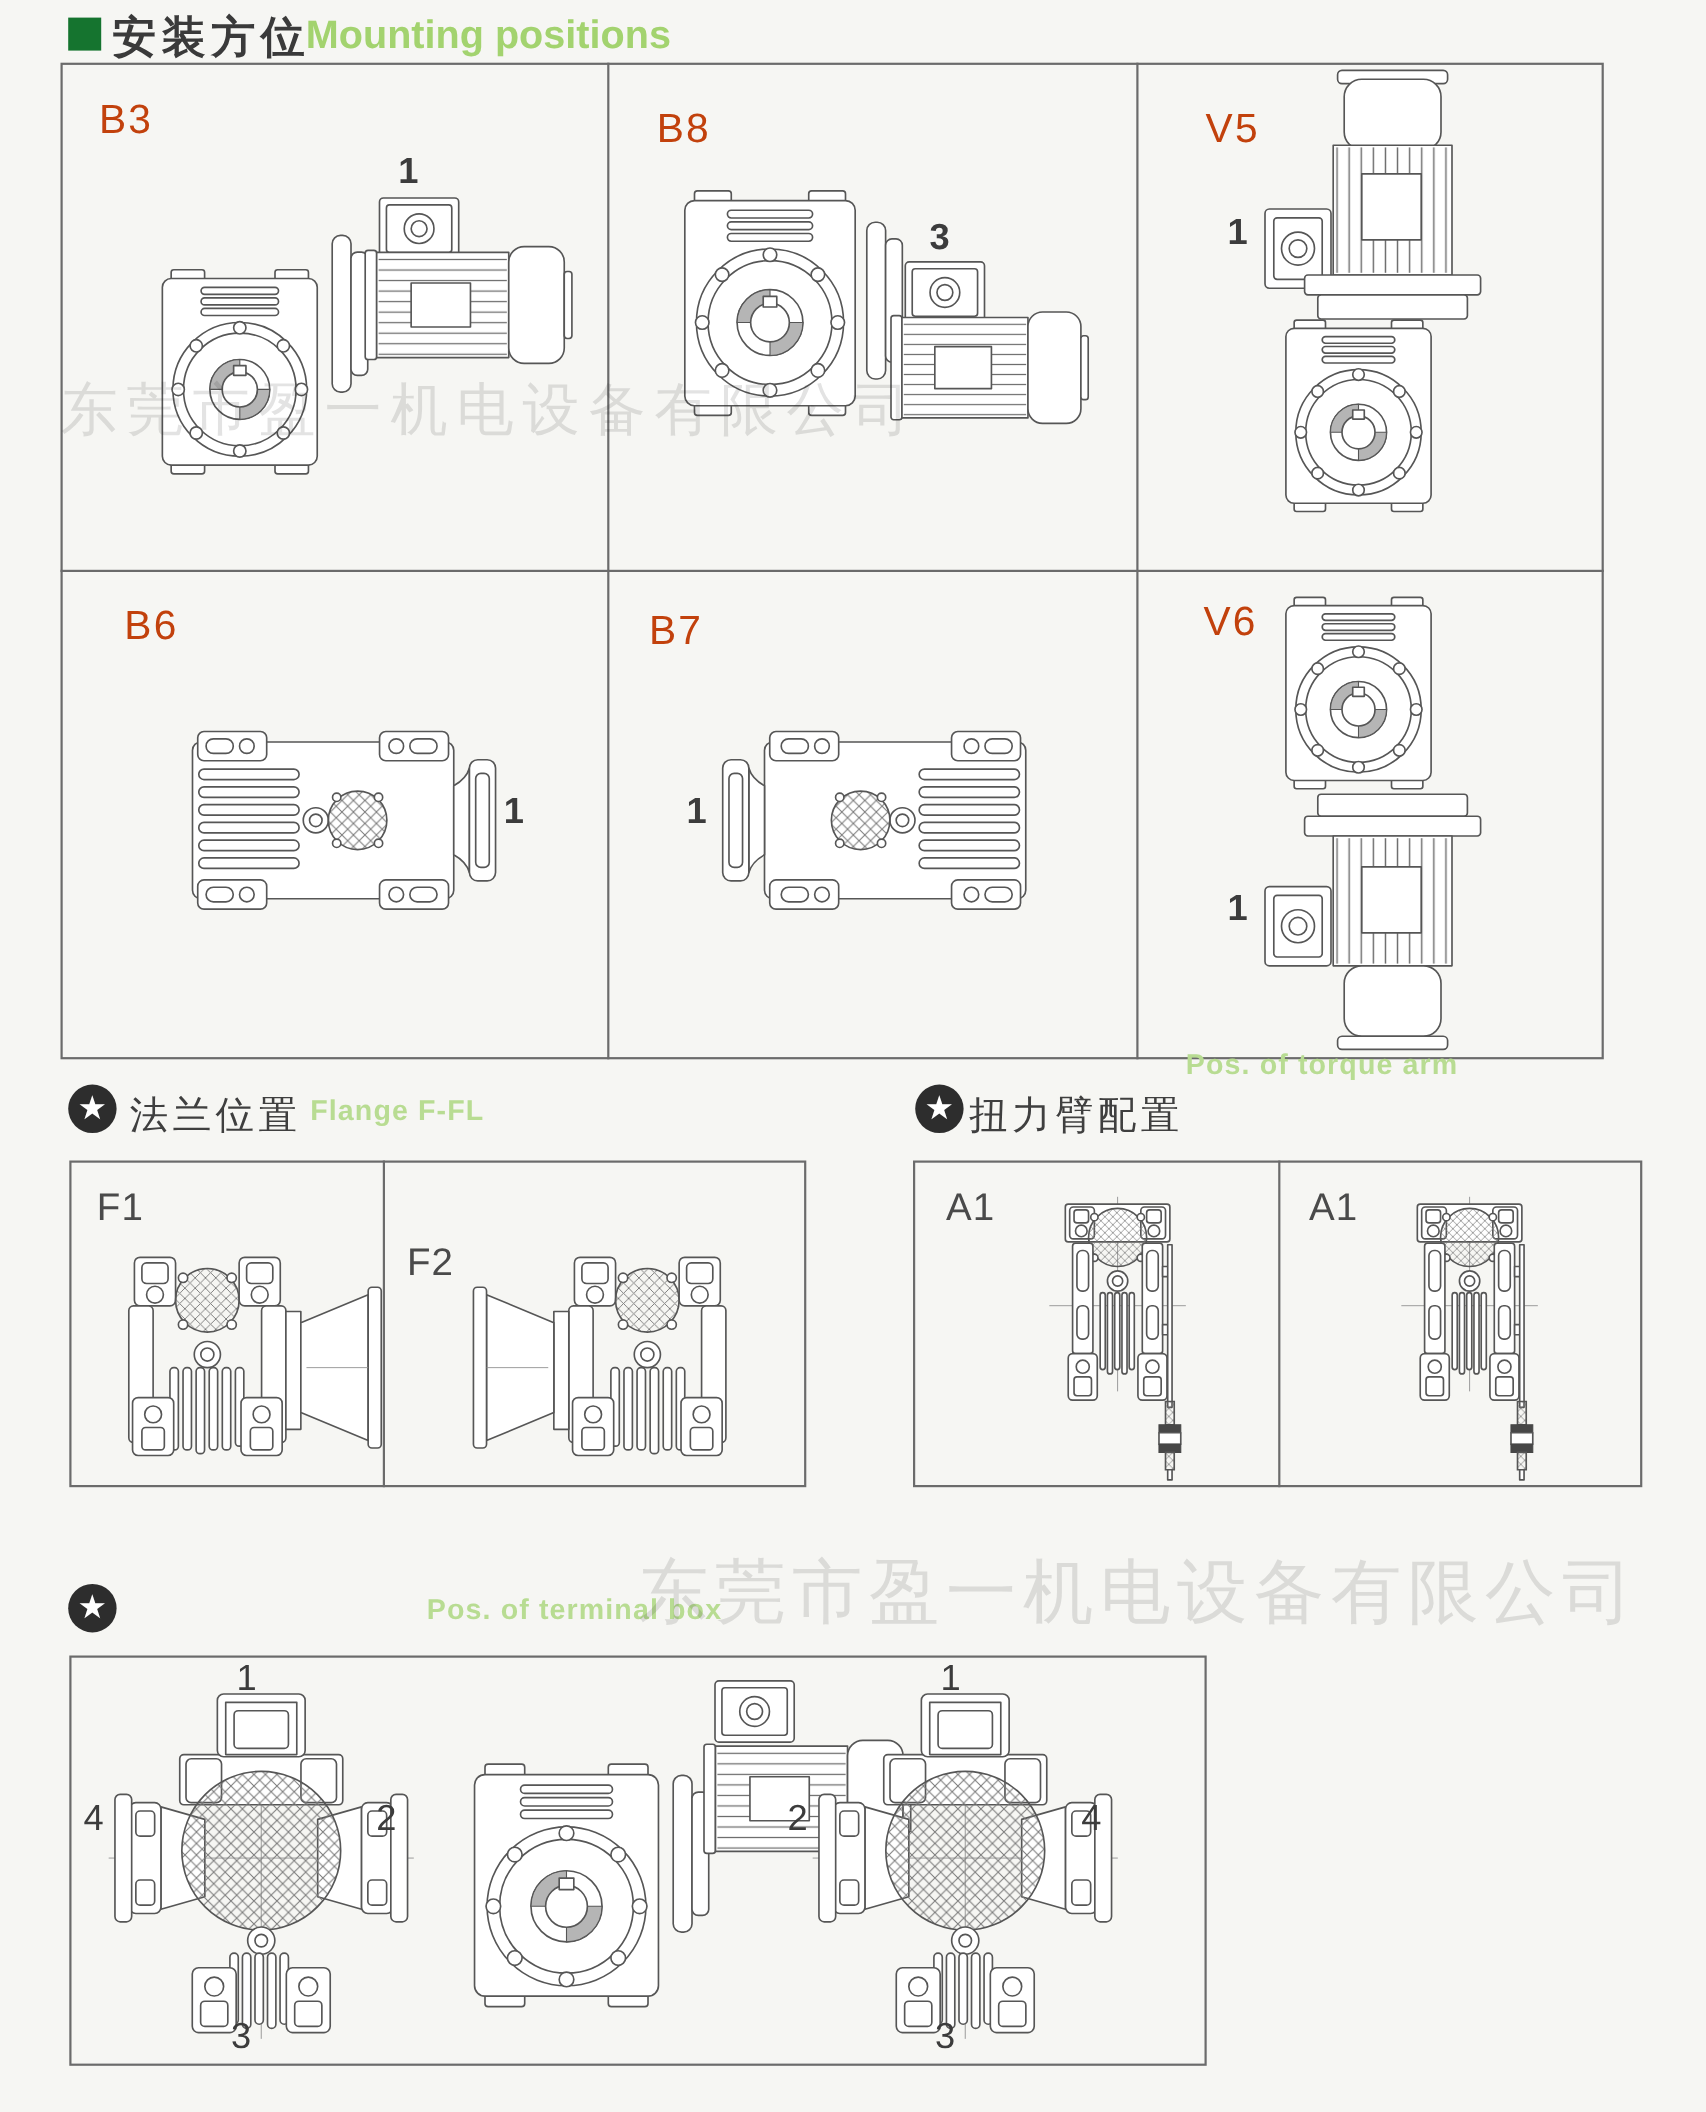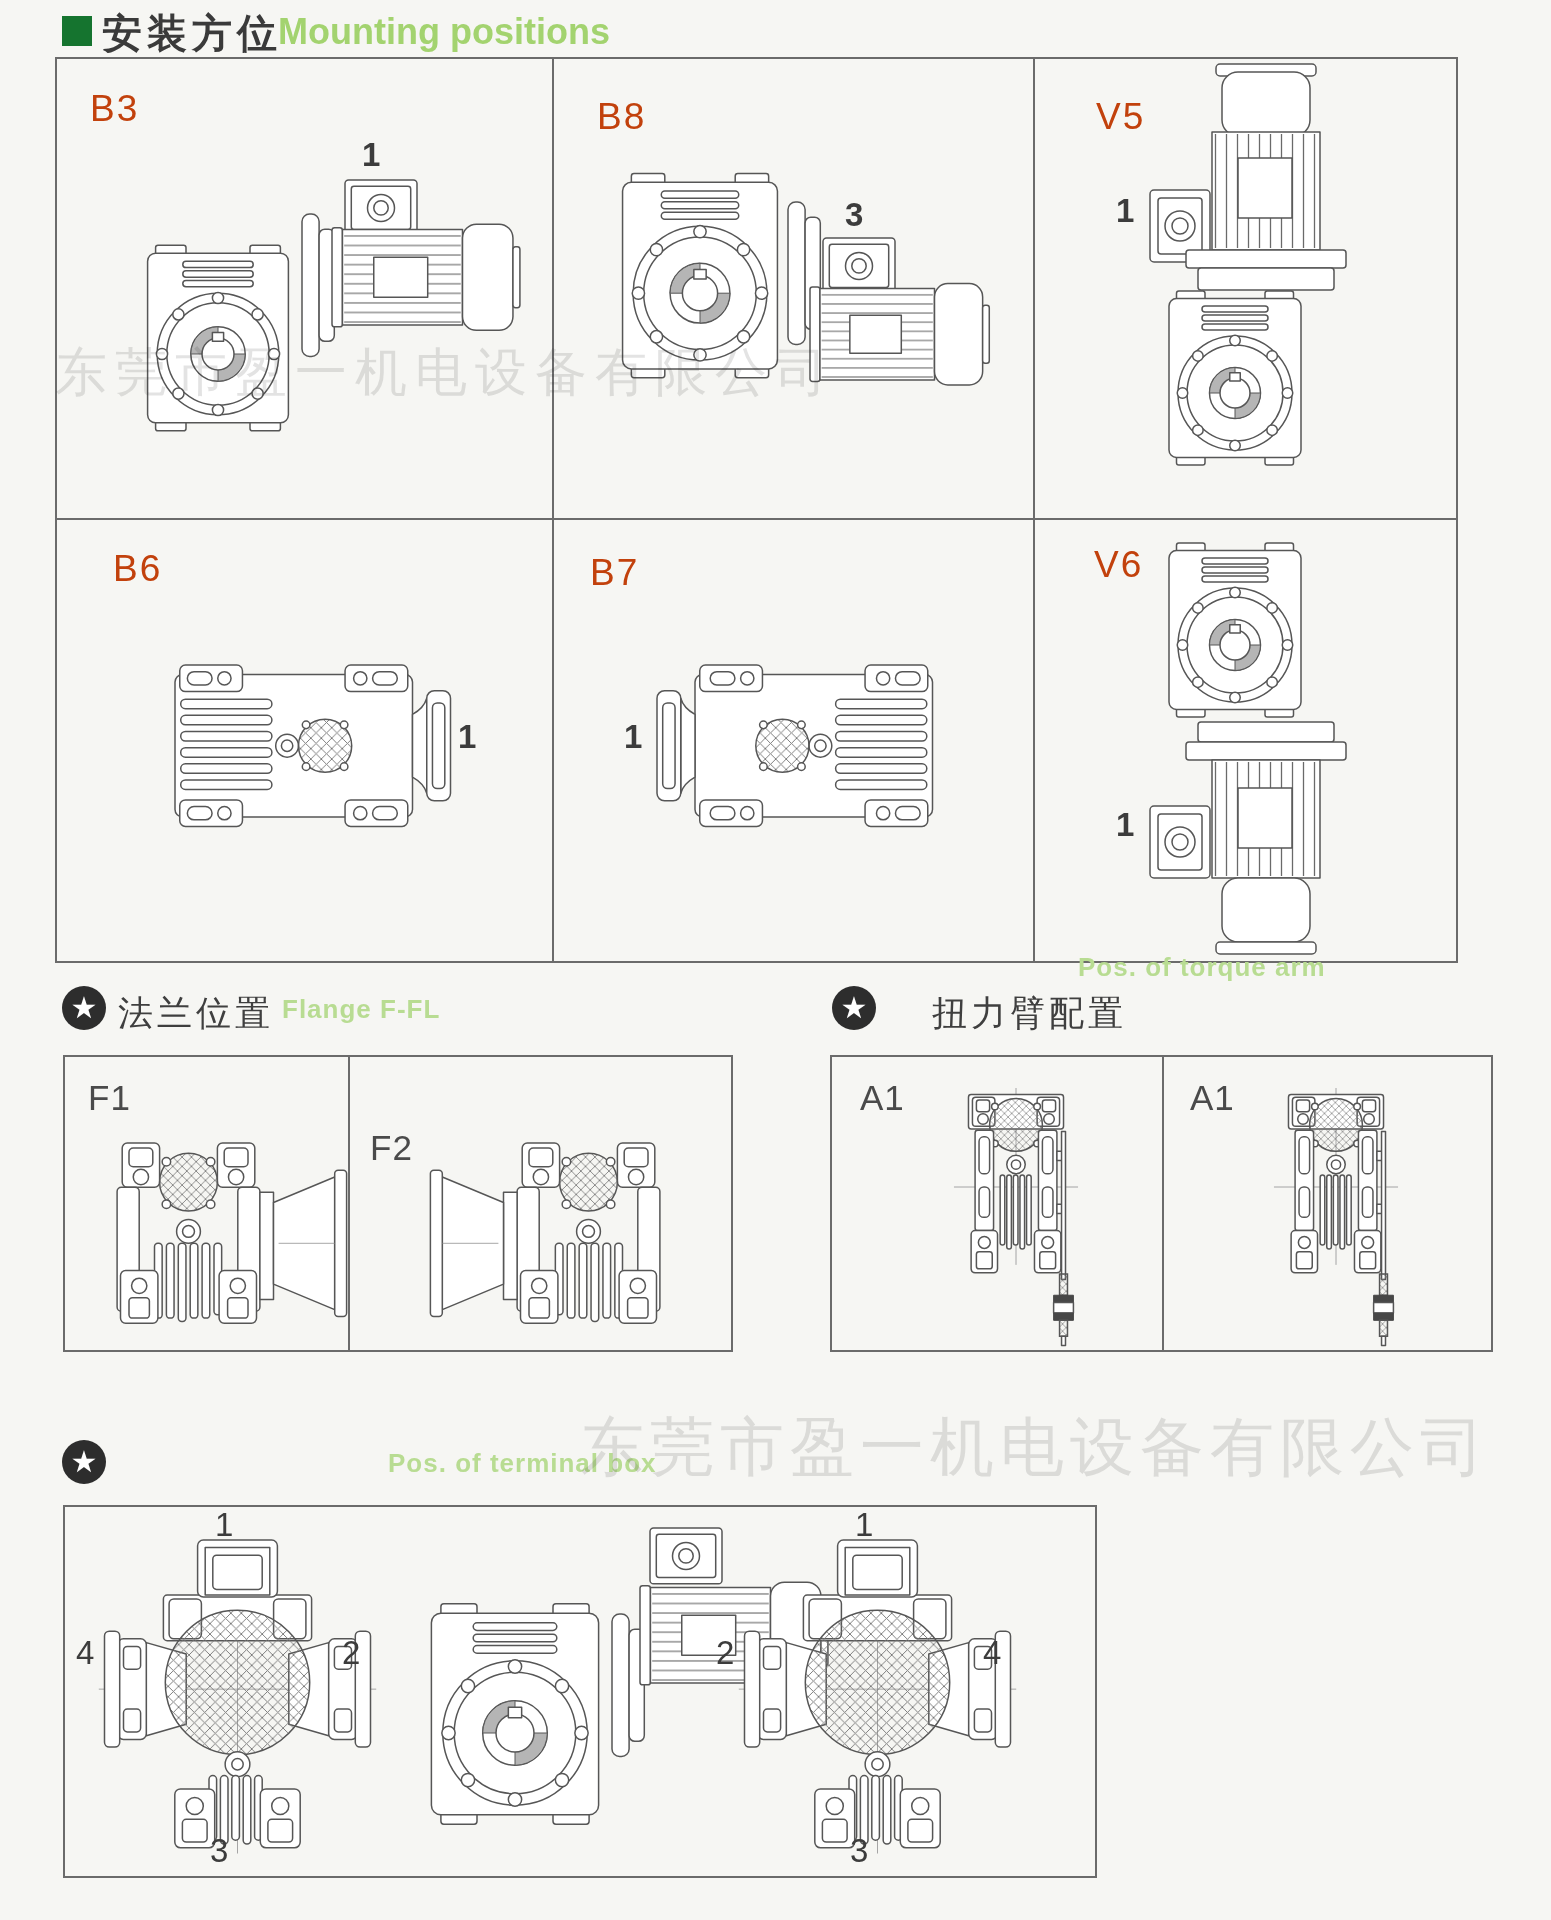--- a/index.html
+++ b/index.html
@@ -356,21 +356,21 @@
   <span class="star" style="left:62px;top:986px;">★</span>
   <span class="h-zh" style="left:118px;top:990px;">法兰位置</span>
   <span class="h-en" style="left:282px;top:994px;">Flange F-FL</span>
 
   <div class="frame" style="left:63px;top:1055px;width:670px;height:297px;"></div>
   <div class="vline" style="left:348px;top:1055px;width:2px;height:297px;"></div>
   <span class="boxlab" style="left:88px;top:1078px;">F1</span>
   <span class="boxlab" style="left:370px;top:1128px;">F2</span>
 
   <span class="star" style="left:832px;top:986px;">★</span>
-  <span class="h-zh" style="left:932px;top:990px;">扭力臂配置</span>
+  <span class="h-zh" style="left:881px;top:990px;">扭力臂配置</span>
   <span class="h-en" style="left:1078px;top:952px;">Pos. of torque arm</span>
 
   <div class="frame" style="left:830px;top:1055px;width:663px;height:297px;"></div>
   <div class="vline" style="left:1162px;top:1055px;width:2px;height:297px;"></div>
   <span class="boxlab" style="left:860px;top:1078px;">A1</span>
   <span class="boxlab" style="left:1190px;top:1078px;">A1</span>
 
   <span class="star" style="left:62px;top:1440px;">★</span>
   <span class="h-en" style="left:388px;top:1448px;">Pos. of terminal box</span>
 

